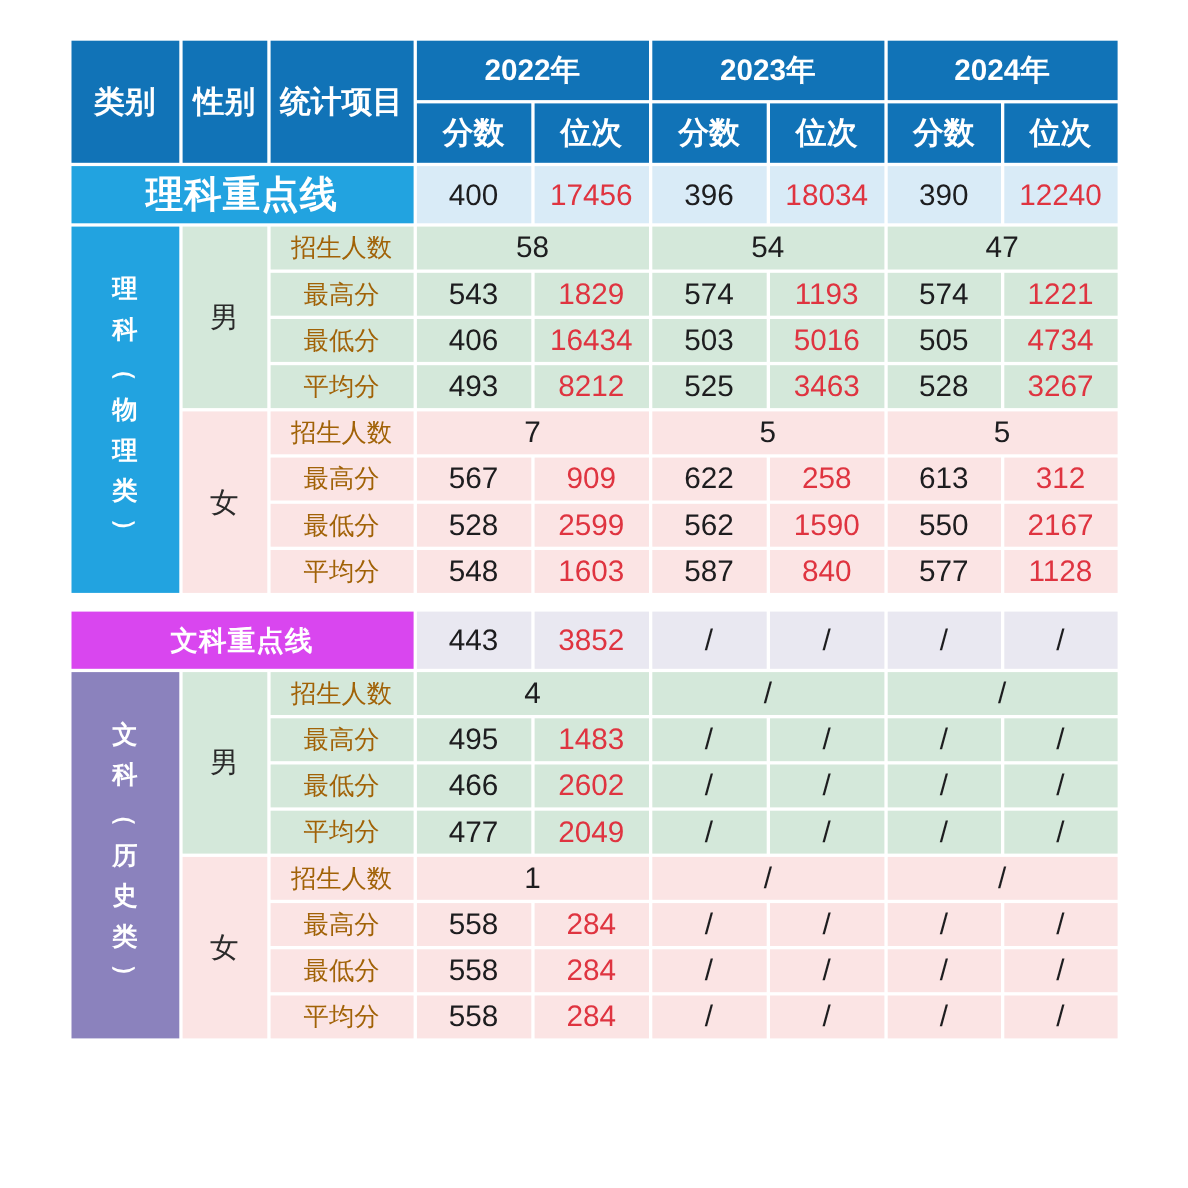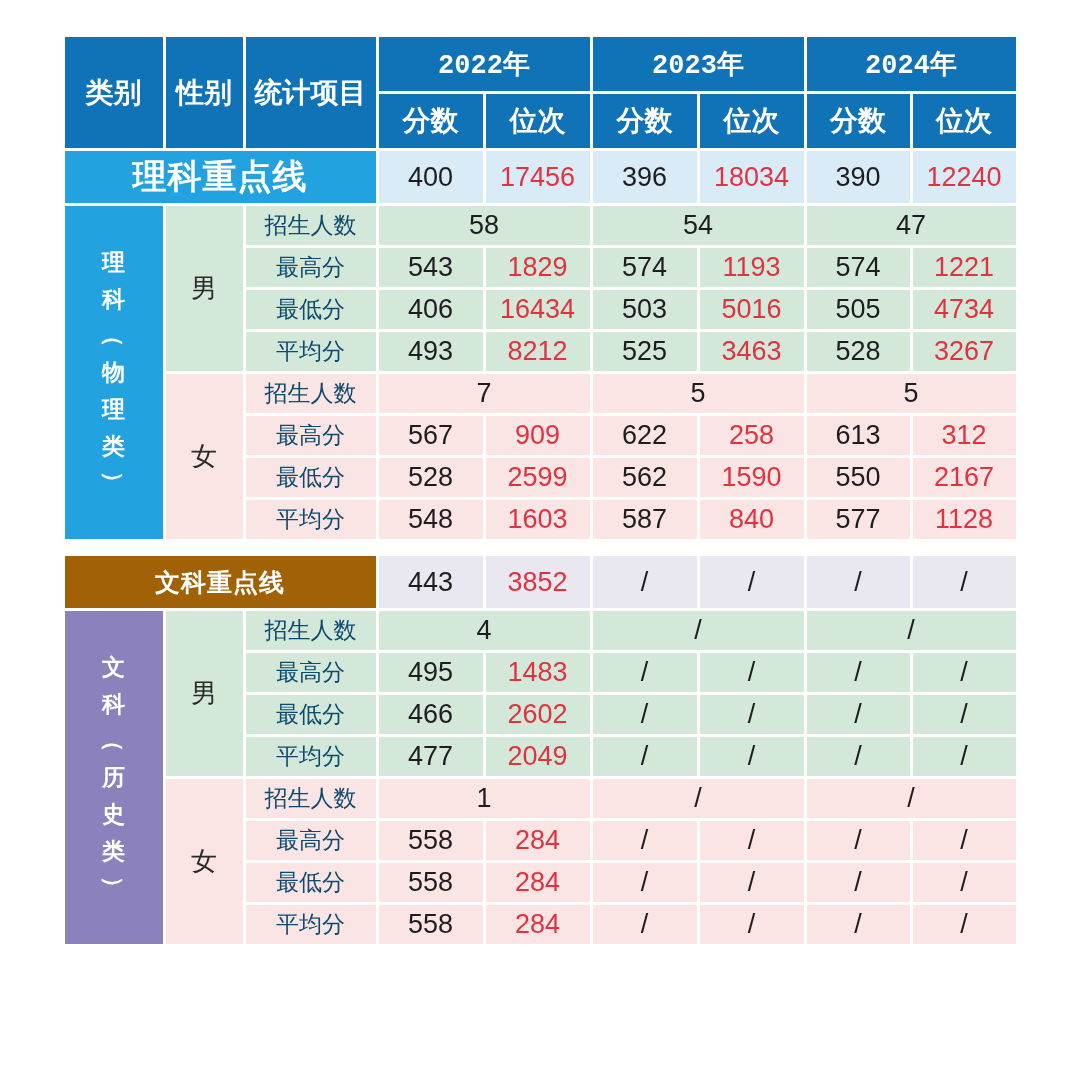--- a/index.html
+++ b/index.html
@@ -29,38 +29,38 @@
     vertical-align:middle;
     padding:0;
     overflow:hidden;
   }
   tr.h1 td{height:54px;}
   tr.h2 td{height:54px;}
   tr.cut td{height:52px;}
   tr.d td{height:39px;}
   
   .hdr{background:#1173b7;color:#ffffff;font-weight:bold;font-size:28px;}
-  .hdr.yr{font-size:27px;font-family:Liberation Mono, monospace;}
+  .hdr.yr{font-size:27px;}
   
   .cutlab-sci{background:#22a3e0;color:#ffffff;font-weight:bold;font-size:34px;letter-spacing:1px;}
   .cutcell-sci{background:#d9ebf7;}
-  .cutlab-lib{background:#a16207;color:#ffffff;font-weight:bold;font-size:25px;letter-spacing:1px;}
+  .cutlab-lib{background:#d946ef;color:#ffffff;font-weight:bold;font-size:25px;letter-spacing:1px;}
   .cutcell-lib{background:#e9e8f1;}
   
   .g{background:#d4e8da;}
   .p{background:#fbe4e4;}
   
   .side-sci{background:#22a3e0;color:#ffffff;font-weight:bold;}
   .side-lib{background:#8b82bd;color:#ffffff;font-weight:bold;}
   .vchar{display:block;text-align:center;font-size:23px;line-height:1.6;}
   .vchar.rot{transform:rotate(90deg);}
   
   .num{font-size:27px;color:#1d1d1f;}
   .rk{color:#df3440;}
-  .lab{font-size:23px;color:#0c4a6e;margin-top:12px;}
+  .lab{font-size:23px;color:#a16207;margin-top:12px;}
   .gender{font-size:26px;color:#2a2a2a;}
 </style>
 </head>
 <body>
 
 <div class="page">
 
   <div class="tables">
 
     <table class="t1">

